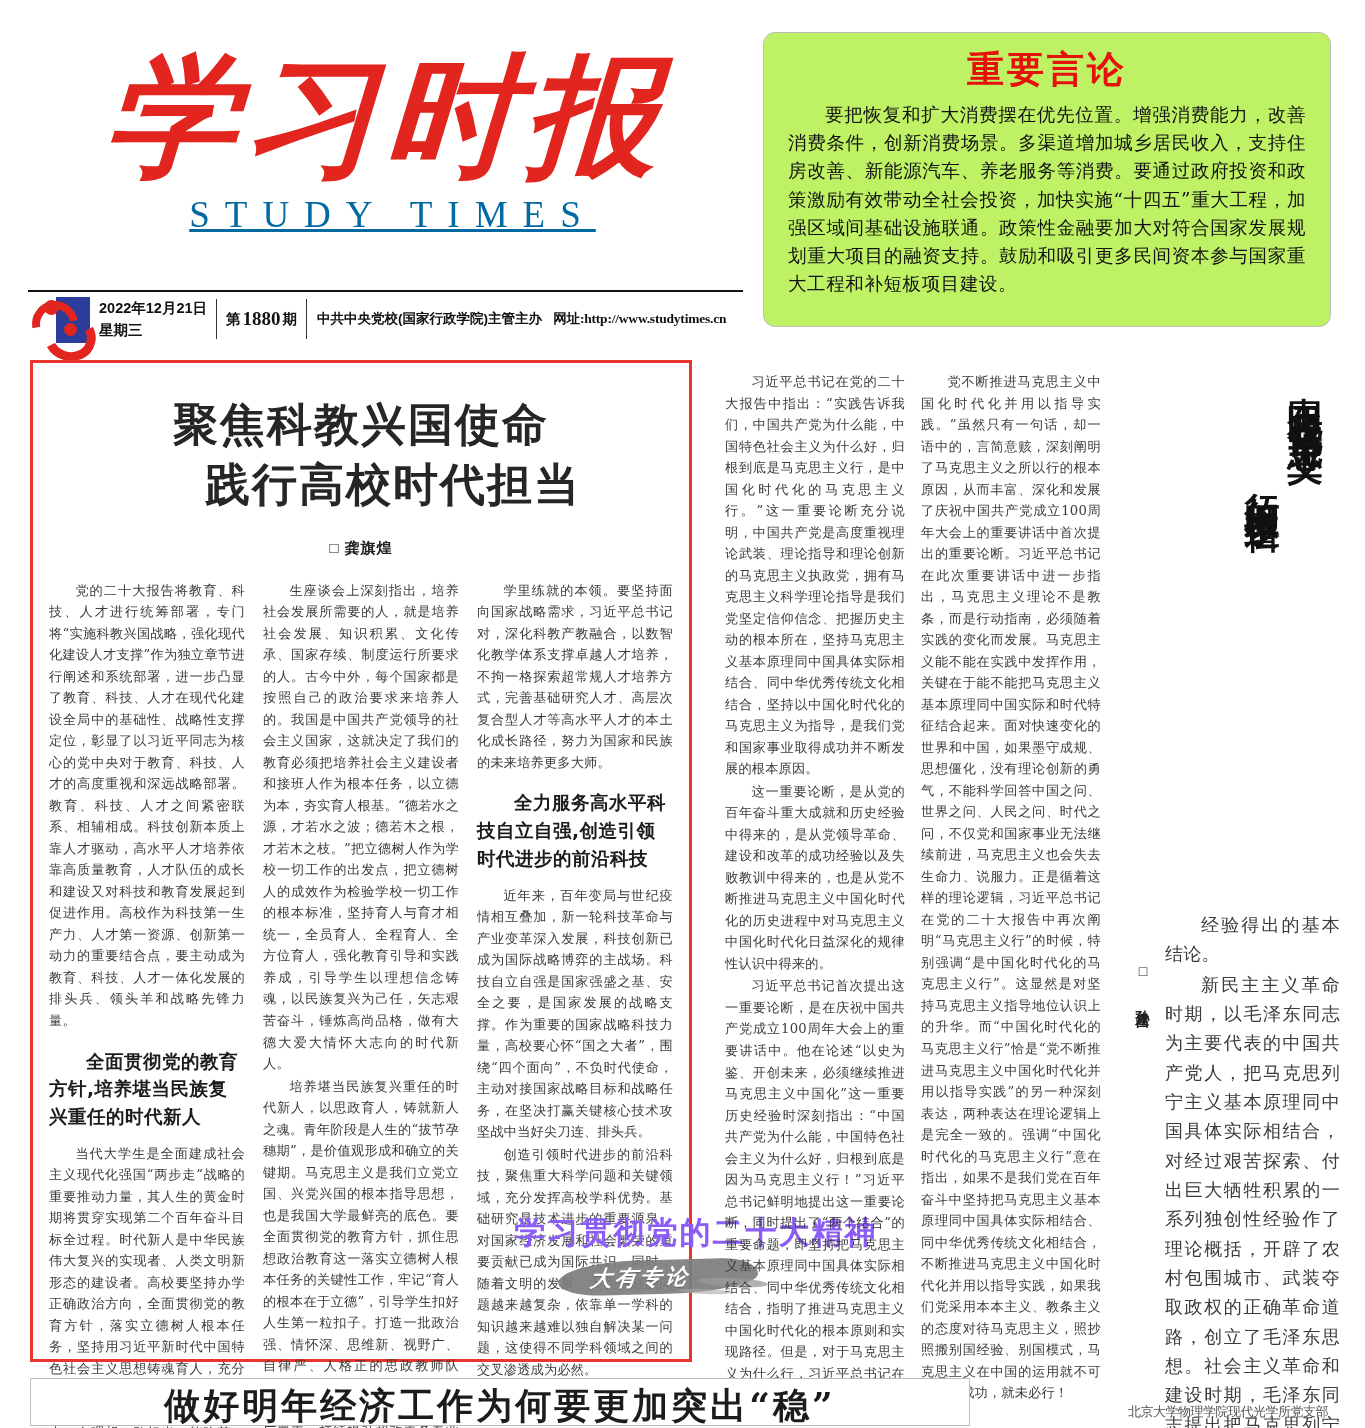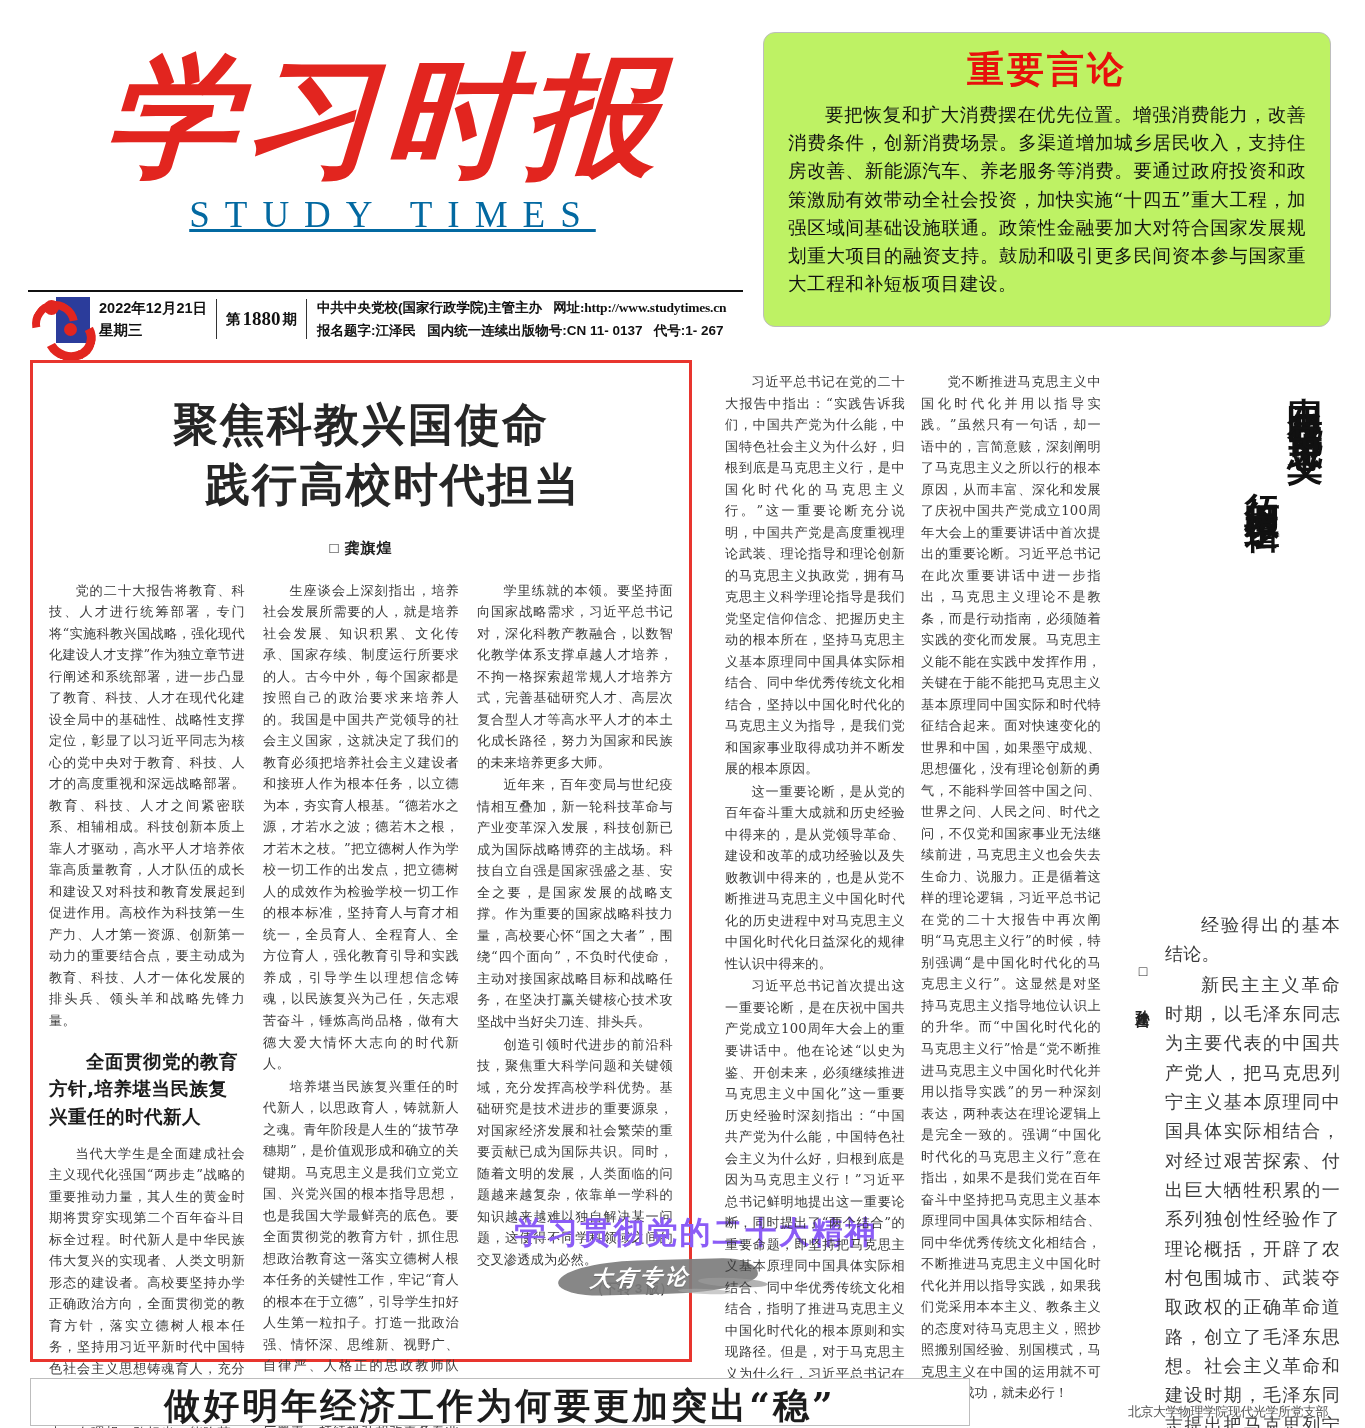--- a/index.html
+++ b/index.html
@@ -204,25 +204,20 @@
       <div class="mi-issue">
         <span>第</span>
           <span class="num">1880</span>
           <span>期</span>
       </div>
       <div class="mi-lines">
         <div>
           <span>中共中央党校(国家行政学院)主管主办</span>
           &nbsp;&nbsp;<span class="thin">网址:http://www.studytimes.cn</span>
         </div>
-        <div>
-          <span>报名题字:江泽民</span>
-          &nbsp;&nbsp;<span>国内统一连续出版物号:CN 11- 0137</span>
-          &nbsp;&nbsp;<span>代号:1- 267</span>
-        </div>
       </div>
     </div>
   </div>
 
   <div class="statement">
     <h2>重要言论</h2>
     <p>要把恢复和扩大消费摆在优先位置。增强消费能力，改善消费条件，创新消费场景。多渠道增加城乡居民收入，支持住房改善、新能源汽车、养老服务等消费。要通过政府投资和政策激励有效带动全社会投资，加快实施“十四五”重大工程，加强区域间基础设施联通。政策性金融要加大对符合国家发展规划重大项目的融资支持。鼓励和吸引更多民间资本参与国家重大工程和补短板项目建设。</p>
   </div>
 
   <div class="feature">
@@ -239,20 +234,21 @@
         <p class="body-txt">当代大学生是全面建成社会主义现代化强国“两步走”战略的重要推动力量，其人生的黄金时期将贯穿实现第二个百年奋斗目标全过程。时代新人是中华民族伟大复兴的实现者、人类文明新形态的建设者。高校要坚持办学正确政治方向，全面贯彻党的教育方针，落实立德树人根本任务，坚持用习近平新时代中国特色社会主义思想铸魂育人，充分运用马克思主义中国化时代化的最新成果，培养听党话、跟党走、有理想、敢担当、能吃苦、肯奋斗的青年学生，在培养社会主义建设者和接班人的实践中解答好“培养什么人、怎样培养人、为谁培养人”这个教育的根本问题。</p>
 
       </div>
       <div class="col">
         <p class="body-txt">生座谈会上深刻指出，培养社会发展所需要的人，就是培养社会发展、知识积累、文化传承、国家存续、制度运行所要求的人。古今中外，每个国家都是按照自己的政治要求来培养人的。我国是中国共产党领导的社会主义国家，这就决定了我们的教育必须把培养社会主义建设者和接班人作为根本任务，以立德为本，夯实育人根基。“德若水之源，才若水之波；德若木之根，才若木之枝。”把立德树人作为学校一切工作的出发点，把立德树人的成效作为检验学校一切工作的根本标准，坚持育人与育才相统一，全员育人、全程育人、全方位育人，强化教育引导和实践养成，引导学生以理想信念铸魂，以民族复兴为己任，矢志艰苦奋斗，锤炼高尚品格，做有大德大爱大情怀大志向的时代新人。</p>
         <p class="body-txt">培养堪当民族复兴重任的时代新人，以思政育人，铸就新人之魂。青年阶段是人生的“拔节孕穗期”，是价值观形成和确立的关键期。马克思主义是我们立党立国、兴党兴国的根本指导思想，也是我国大学最鲜亮的底色。要全面贯彻党的教育方针，抓住思想政治教育这一落实立德树人根本任务的关键性工作，牢记“育人的根本在于立德”，引导学生扣好人生第一粒扣子。打造一批政治强、情怀深、思维新、视野广、自律严、人格正的思政教师队伍，进一步巩固加强思政课程主渠道主阵地作用，推动课程思政广覆盖，持续提升和改善各专业学科的育人成效，引导青年学生自觉将理想信念融入担当时代使命的实践之中。</p>
 
       </div>
       <div class="col">
         <p class="body-txt">学里练就的本领。要坚持面向国家战略需求，习近平总书记对，深化科教产教融合，以数智化教学体系支撑卓越人才培养，不拘一格探索超常规人才培养方式，完善基础研究人才、高层次复合型人才等高水平人才的本土化成长路径，努力为国家和民族的未来培养更多大师。</p>
+        <p class="subhead">全力服务高水平科技自立自强,创造引领时代进步的前沿科技</p>
         <p class="body-txt">近年来，百年变局与世纪疫情相互叠加，新一轮科技革命与产业变革深入发展，科技创新已成为国际战略博弈的主战场。科技自立自强是国家强盛之基、安全之要，是国家发展的战略支撑。作为重要的国家战略科技力量，高校要心怀“国之大者”，围绕“四个面向”，不负时代使命，主动对接国家战略目标和战略任务，在坚决打赢关键核心技术攻坚战中当好尖刀连、排头兵。</p>
         <p class="body-txt">创造引领时代进步的前沿科技，聚焦重大科学问题和关键领域，充分发挥高校学科优势。基础研究是技术进步的重要源泉，对国家经济发展和社会繁荣的重要贡献已成为国际共识。同时，随着文明的发展，人类面临的问题越来越复杂，依靠单一学科的知识越来越难以独自解决某一问题，这使得不同学科领域之间的交叉渗透成为必然。</p>
         <div class="jumpnote">（下转 3 版）</div>
       </div>
     </div>
   </div>
 
   <div class="slogan">学习贯彻党的二十大精神</div>
   <div class="brush">
     <div class="stroke"></div>

